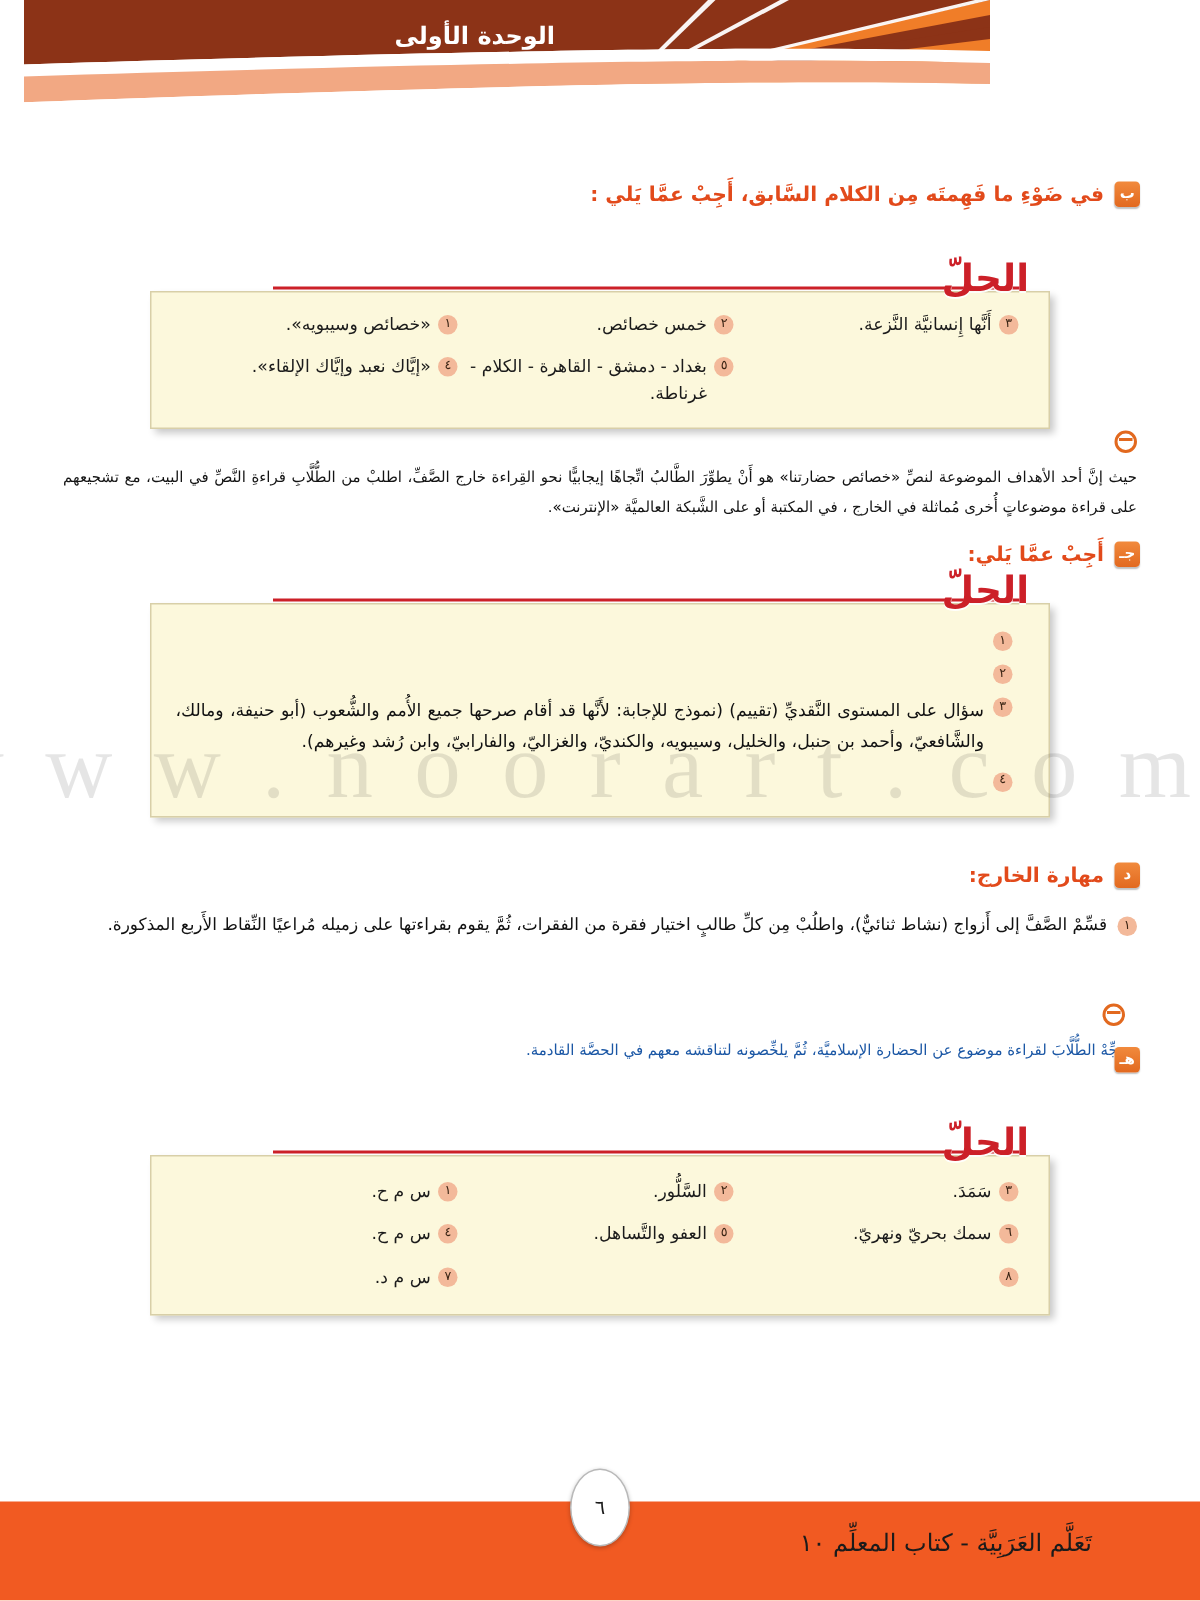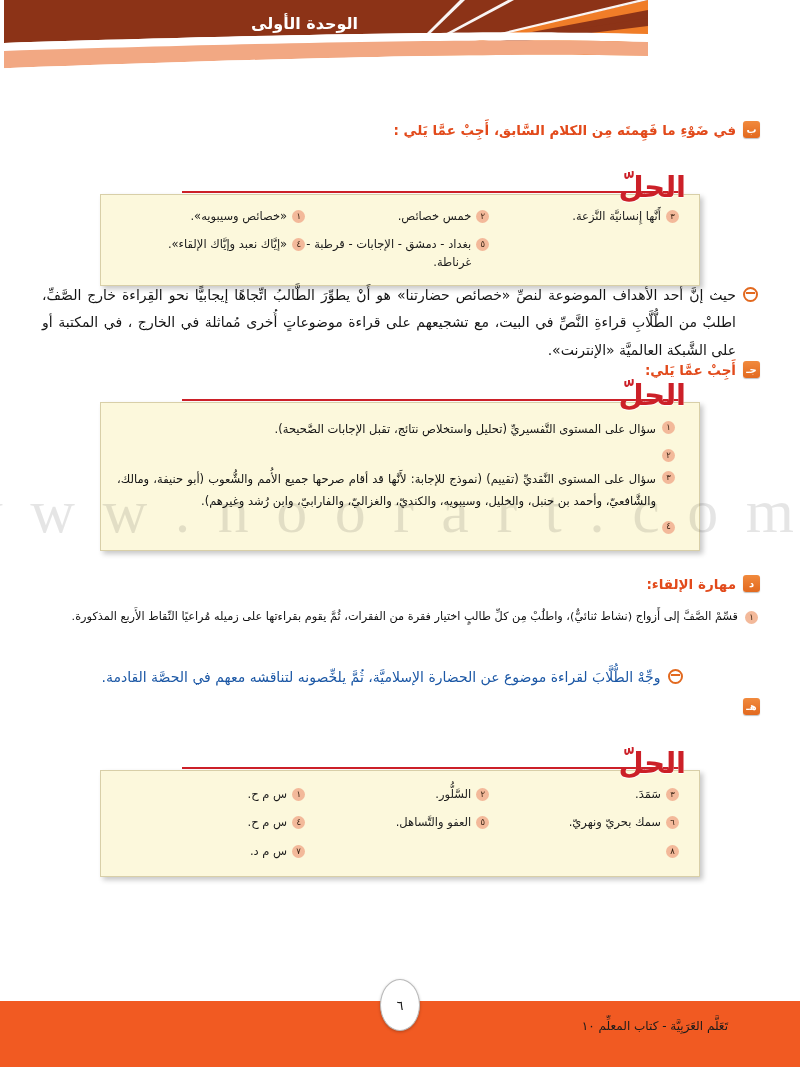--- a/index.html
+++ b/index.html
@@ -11,21 +11,21 @@
     height: 1067px;
     background: #ffffff;
     font-family: "DejaVu Sans", "Liberation Sans", sans-serif;
     position: relative;
     overflow: hidden;
   }
 
   
   .header {
     position: absolute;
-    top: 0; left: 4px;
+    top: 0; left: 16px;
     width: 644px;
     height: 86px;
     overflow: hidden;
     text-align: center;
   }
   .header svg { display: block; }
   .header-title {
     position: absolute;
     top: 14px;
     right: 290px;
@@ -93,21 +93,21 @@
   
   .solution-wrap {
     position: relative;
     margin-top: 16px;
   }
   .hal-label {
     position: absolute;
     top: -21px;
     right: 14px;
     color: #cc2028;
-    font-size: 29px;
+    font-size: 25px;
     font-weight: bold;
     font-family: "DejaVu Sans", "Liberation Sans", sans-serif;
     line-height: 1;
     z-index: 6;
     text-shadow: 0 1px 0 rgba(255,255,255,0.9);
   }
   .hal-rule {
     position: absolute;
     top: -3px;
     right: 18px;
@@ -165,24 +165,24 @@
     color: #111;
     line-height: 1.85;
     margin-bottom: 7px;
     text-align: justify;
   }
   .sol-list-item:last-child { margin-bottom: 0; }
 
   
   .note {
     display: flex;
-    flex-direction: row;
+    flex-direction: column;
     align-items: flex-start;
     gap: 7px;
-    font-size: 14px;
+    font-size: 10px;
     line-height: 1.95;
     color: #141414;
     text-align: justify;
   }
   .note.blue { color: #1b57a5; justify-content: center; }
   .bullet-ring {
     width: 11px; height: 11px;
     min-width: 11px;
     border-radius: 50%;
     border: 2px solid #e2691f;
@@ -217,21 +217,21 @@
     left: 0; bottom: 0;
     width: 800px;
     height: 66px;
     background: #f15a22;
   }
   .footer-text {
     position: absolute;
     top: 18px;
     right: 72px;
     color: #1b1b1b;
-    font-size: 12px;
+    font-size: 16px;
     white-space: nowrap;
   }
   .page-bubble {
     position: absolute;
     left: 50%;
     transform: translateX(-50%);
     top: -22px;
     width: 38px; height: 50px;
     border-radius: 50%;
     background: #ffffff;
@@ -304,21 +304,21 @@
                 <span class="num-badge">١</span>
                 <span>«خصائص وسيبويه».</span>
               </div>
             </div>
         </div>
         <div class="sol-row" style="margin-top:11px;">
           <div class="col col-a"></div>
           <div class="col" style="width:33%;">
               <div class="sol-cell">
                 <span class="num-badge">٥</span>
-                <span>بغداد - دمشق - الإجابات - قرطبة - غرناطة.</span>
+                <span>بغداد - دمشق - القاهرة - الكلام - غرناطة.</span>
               </div>
             </div>
           <div class="col col-c">
               <div class="sol-cell">
                 <span class="num-badge">٤</span>
                 <span>«إيَّاك نعبد وإيَّاك الإلقاء».</span>
               </div>
             </div>
         </div>
       </div>
@@ -339,40 +339,39 @@
     </div>
   </div>
 
   <div style="position:absolute; top:300px; right:100px; width:600px;">
     <div class="solution-wrap">
       <div class="hal-label">الحلّ</div>
       <div class="hal-rule" style="width:500px;"></div>
       <div class="solution-box" style="padding:16px 24px 16px 16px;">
         <div class="sol-list-item">
             <span class="num-badge">١</span>
-            <span>سؤال على المستوى التَّفسيريِّ (تحليل واستخلاص نتائج، تقبل الإجابات الصَّحيحة).</span>
           </div>
         <div class="sol-list-item">
             <span class="num-badge">٢</span>
           </div>
         <div class="sol-list-item">
             <span class="num-badge">٣</span>
             <span>سؤال على المستوى النَّقديِّ (تقييم) (نموذج للإجابة: لأَنَّها قد أقام صرحها جميع الأُمم والشُّعوب (أبو حنيفة، ومالك، والشَّافعيّ، وأحمد بن حنبل، والخليل، وسيبويه، والكنديّ، والغزاليّ، والفارابيّ، وابن رُشد وغيرهم).</span>
           </div>
         <div class="sol-list-item">
             <span class="num-badge">٤</span>
           </div>
       </div>
     </div>
   </div>
 
   <div style="position:absolute; top:489px; right:40px; width:720px;">
     <div class="section-head">
       <span class="sec-badge">د</span>
-      <span class="sec-title">مهارة الإلقاء:</span>
+      <span class="sec-title">مهارة الخارج:</span>
     </div>
   </div>
 
   <div style="position:absolute; top:520px; right:42px; width:716px;">
     <div class="plain-item">
       <span class="num-badge" style="margin-top:5px;">١</span>
       <span>قسِّمْ الصَّفَّ إلى أَزواج (نشاط ثنائيٌّ)، واطلُبْ مِن كلِّ طالبٍ اختيار فقرة من الفقرات، ثُمَّ يقوم بقراءتها على زميله مُراعيًا النِّقاط الأَربع المذكورة.</span>
     </div>
   </div>
 

